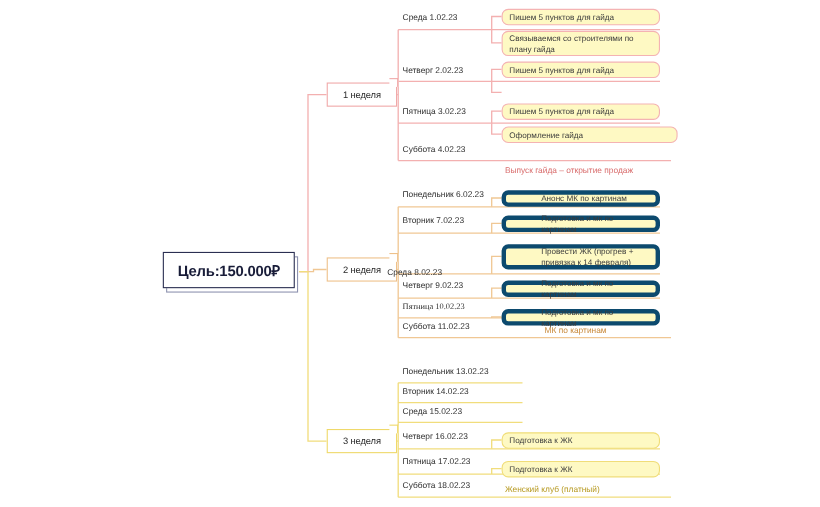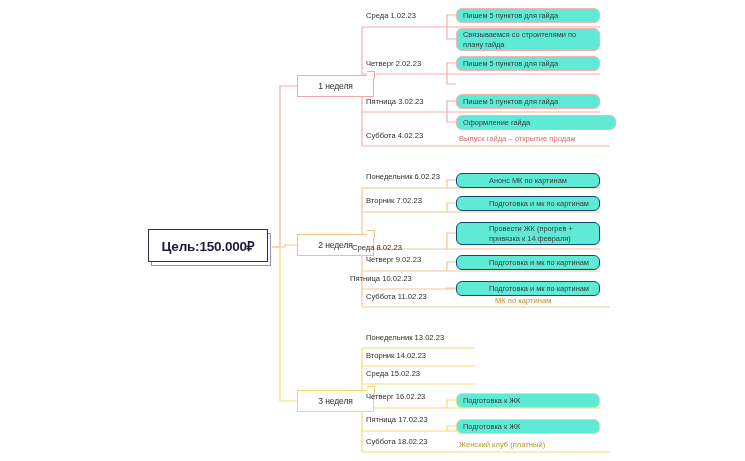--- a/index.html
+++ b/index.html
@@ -68,21 +68,21 @@
     font-size: 13.5px;
     font-weight: bold;
     color: #181c38;
     letter-spacing: -0.2px;
     white-space: nowrap;
   }
 
   
   .week-node {
     position: absolute;
-    width: 77px;
+    width: 64px;
     height: 22px;
     box-sizing: border-box;
     background: #ffffff;
     display: flex;
     align-items: center;
     justify-content: center;
   }
   .week-label {
     font-size: 8.5px;
     color: #2a2a2a;
@@ -120,44 +120,44 @@
     color: #2e2e2e;
     white-space: nowrap;
     letter-spacing: 0px;
     text-align: center;
   }
 
   
   .task-card {
     position: absolute;
     box-sizing: border-box;
-    background: #5eead4;
+    background: #fef9c3;
     border-radius: 6px;
     display: flex;
     align-items: center;
     padding: 0 6px;
   }
   .task-card .task-text {
     font-size: 7.4px;
     color: #3a3a3a;
     line-height: 1.35;
     letter-spacing: 0px;
   }
   .task-card.w0 { border: 1px solid #f4b3b3; }
-  .task-card.w1 { border: 1px solid #0c4a6e; padding-left: 32px; }
+  .task-card.w1 { border: 4px solid #0c4a6e; padding-left: 32px; }
   .task-card.w2 { border: 1px solid #f0dd79; }
 
   
   .task-plain {
     position: absolute;
     font-size: 7.6px;
     white-space: nowrap;
     letter-spacing: 0px;
   }
-  .task-plain.w0 { color: #d96d6d; }
+  .task-plain.w0 { color: #d96d6d; margin-top: 16px; }
   .task-plain.w1 { color: #c98a3c; }
   .task-plain.w2 { color: #b79a22; }
 </style>
 </head>
 <body>
 
 <div id="canvas">
 
   <svg id="wires" viewBox="0 0 745 461" xmlns="http://www.w3.org/2000/svg">
 
@@ -247,21 +247,21 @@
   </div>
   <div class="task-card w0" style="left:456px; top:115px; width:160px; height:15px;">
     <span class="task-text">Оформление гайда</span>
   </div>
   <div class="task-plain w0" style="left:459px; top:134px;">Выпуск гайда – открытие продаж</div>
 
   <div class="day-label" style="left:366px; top:172px;">Понедельник 6.02.23</div>
   <div class="day-label" style="left:366px; top:196px;">Вторник 7.02.23</div>
   <div class="day-label" style="left:352px; top:233px;margin-top:10px;">Среда 8.02.23</div>
   <div class="day-label" style="left:366px; top:255px;">Четверг 9.02.23</div>
-  <div class="day-label" style="left:350px; top:274px;">Пятница 10.02.23</div>
+  <div class="day-label" style="left:366px; top:274px;font-family:Liberation Serif, serif;">Пятница 10.02.23</div>
   <div class="day-label" style="left:366px; top:292px;">Суббота 11.02.23</div>
 
   <div class="task-card w1" style="left:456px; top:173px; width:144px; height:15px;">
     <span class="task-text">Анонс МК по картинам</span>
   </div>
   <div class="task-card w1" style="left:456px; top:196px; width:144px; height:15px;">
     <span class="task-text">Подготовка и мк по картинам</span>
   </div>
   <div class="task-card w1" style="left:456px; top:222px; width:144px; height:23px;">
     <span class="task-text">Провести ЖК (прогрев + привязка к 14 февраля)</span>

